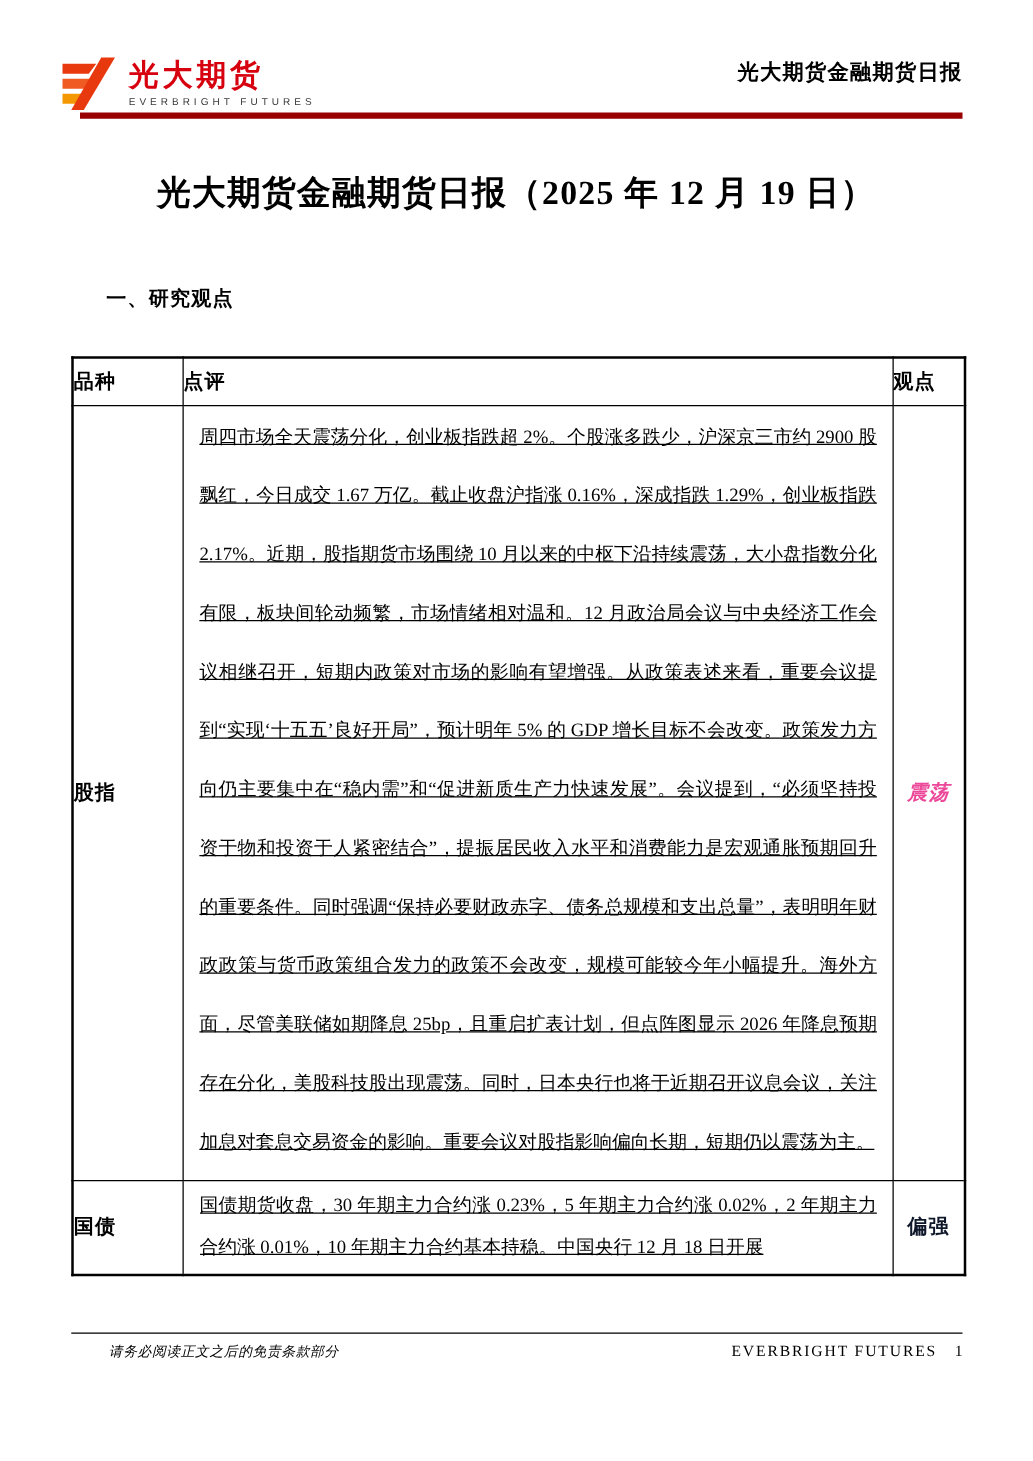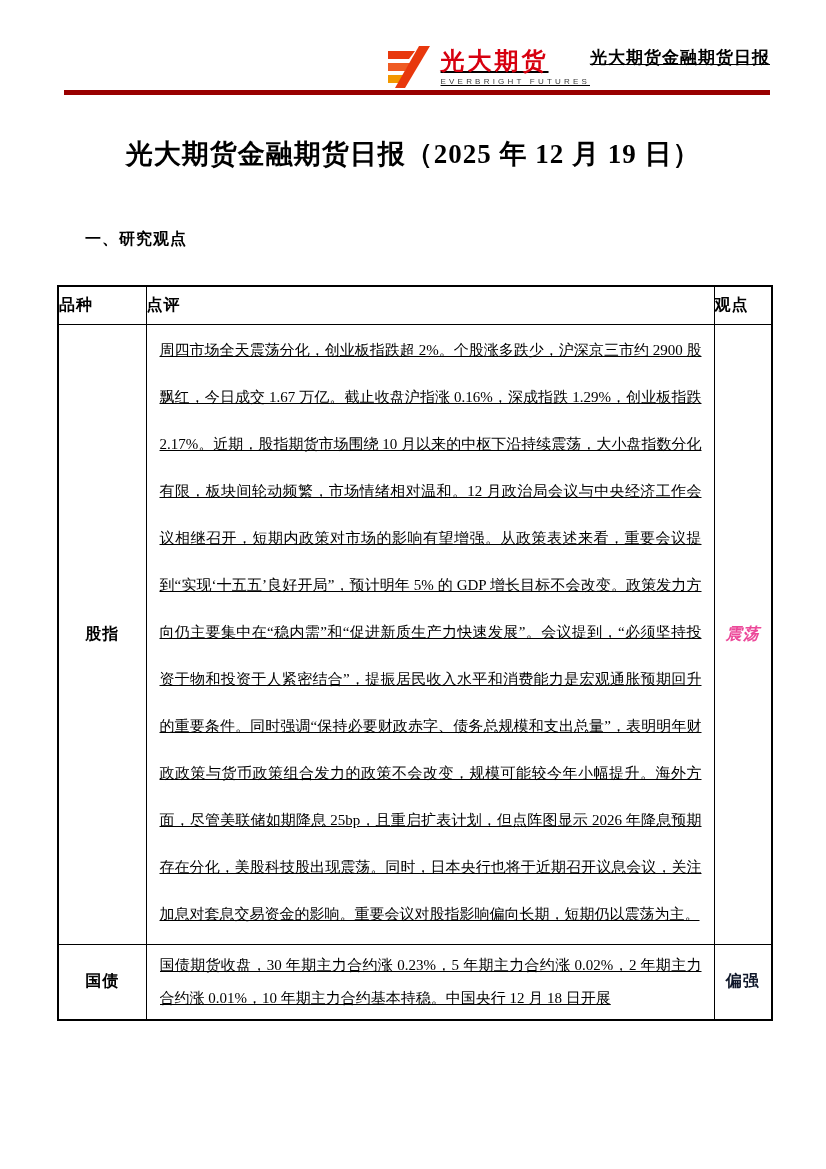--- a/index.html
+++ b/index.html
@@ -14,23 +14,22 @@
     font-family: "Liberation Serif", "DejaVu Serif", serif;
     color: #000;
   }
 
   
   .header {
     position: absolute;
     top: 34px; left: 48px; right: 56px;
     height: 56px;
     display: flex;
-    justify-content: flex-end;
+    justify-content: space-between;
     align-items: flex-end;
-    text-decoration: underline;
   }
   .brand { display: flex; align-items: center; gap: 9px; }
   .brand-mark { width: 46px; height: 46px; flex: 0 0 auto; }
   .brand-text { display: flex; flex-direction: column; }
   .brand-cn {
     font-family: "Liberation Sans", "DejaVu Sans", sans-serif;
     font-size: 24px; font-weight: bold; color: #d7000f;
     letter-spacing: 3px; line-height: 1.1;
   }
   .brand-en {
@@ -74,21 +73,21 @@
   }
   .col-variety { width: 88px; }
   .col-comment { width: 568px; }
   .col-view    { width: 58px; }
   .report-table th {
     height: 38px;
     font-size: 16px; font-weight: bold;
     text-align: left; letter-spacing: 1px;
   }
   .variety-cell {
-    text-align: center;
+    text-align: left;
     font-size: 16px; font-weight: bold; letter-spacing: 1px;
   }
   .comment-cell {
     padding: 2px 12px 6px 13px;
     font-size: 15px;
     text-align: justify;
     text-decoration: underline;
   }
   .comment-text-long { line-height: 47px; }
   .comment-text-short { line-height: 33px; max-height: 72px; overflow: hidden; }
@@ -172,14 +171,20 @@
       <tr class="row-bonds">
         <td class="variety-cell">国债</td>
         <td class="comment-cell">
           <div class="comment-text-short">国债期货收盘，30 年期主力合约涨 0.23%，5 年期主力合约涨 0.02%，2 年期主力合约涨 0.01%，10 年期主力合约基本持稳。中国央行 12 月 18 日开展</div>
         </td>
         <td class="view-cell view-strong">偏强</td>
       </tr>
     </tbody>
   </table>
 
+  <div class="footer">
+    <span class="footer-disclaimer">请务必阅读正文之后的免责条款部分</span>
+    <span>
+      <span class="footer-brand">EVERBRIGHT FUTURES</span><span class="footer-page-number">1</span>
+    </span>
+  </div>
 
 </div>
 
 </body></html>

